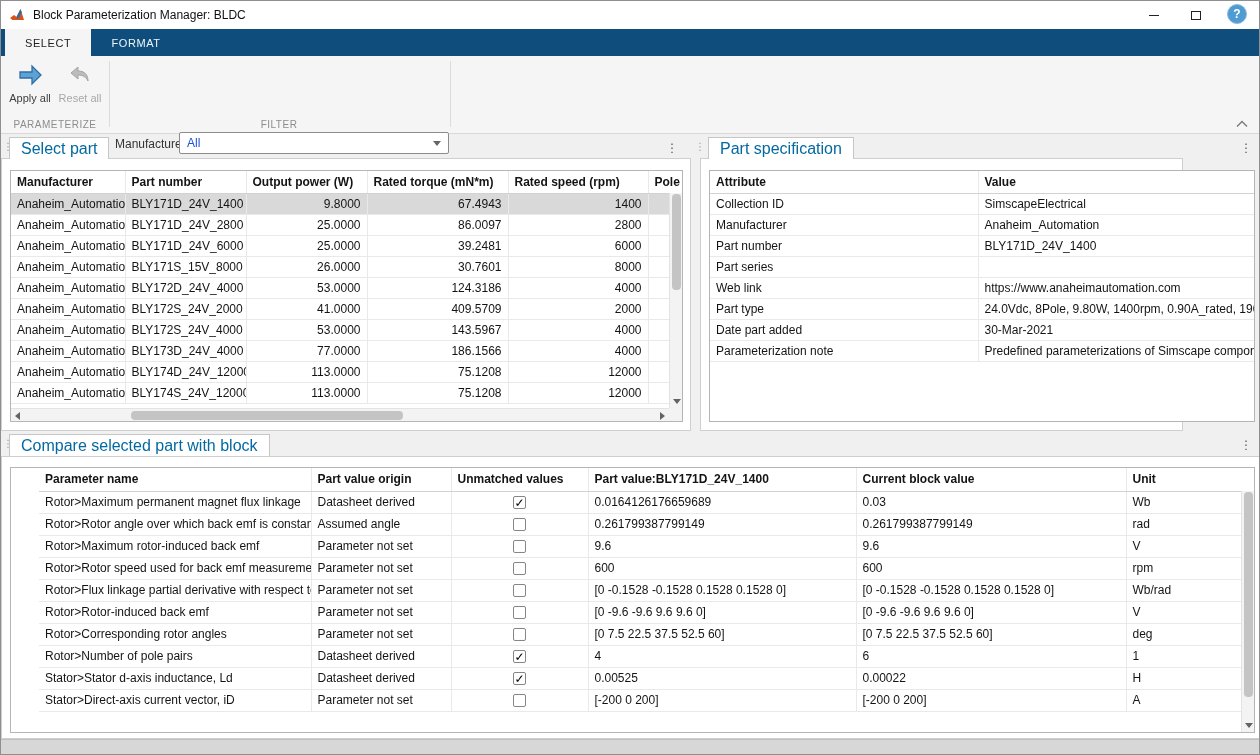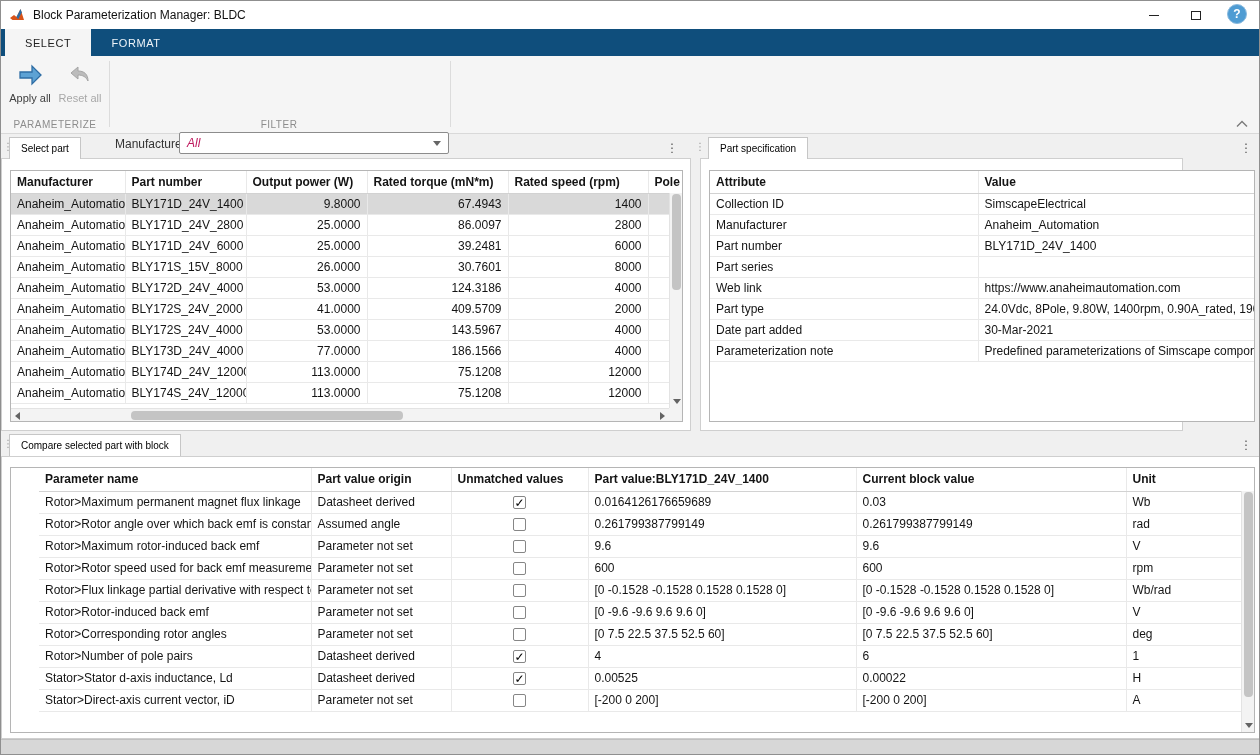--- a/index.html
+++ b/index.html
@@ -27,28 +27,28 @@
   
   .ribbon { position:absolute; left:0; top:55px; width:100%; height:78px; background:#f5f5f5; border-bottom:1px solid #d9d9d9; }
   .rb-btn { position:absolute; top:6px; width:52px; display:flex; flex-direction:column; align-items:center; }
   .rb-btn .ic { width:26px; height:26px; }
   .rb-label { margin-top:4px; font-size:11px; color:#3f3f3f; white-space:nowrap; }
   .rb-btn.disabled .rb-label { color:#a8a8a8;text-align:right; }
   .sec-label { position:absolute; bottom:3px; font-size:10px; color:#8c8c8c; letter-spacing:.5px; text-align:center; }
   .vsep { position:absolute; top:5px; height:66px; width:1px; background:#dcdcdc; }
   .manu-label { position:absolute; left:114px; top:81px; font-size:12px; color:#333; }
   .dropdown { position:absolute; left:178px; top:76px; width:270px; height:22px; background:#fff; border:1px solid #8c8c8c;
-    border-radius:2px; display:flex; align-items:center; padding:0 7px; font-size:12px; color:#be185d;font-style:italic; }
+    border-radius:2px; display:flex; align-items:center; padding:0 7px; font-size:12px; color:#1d4ed8; }
   .dd-chev { margin-left:auto; width:0; height:0; border-left:4px solid transparent; border-right:4px solid transparent; border-top:5px solid #666; }
   .ribbon-collapse { position:absolute; right:10px; bottom:4px; width:14px; height:10px; display:flex; align-items:center; justify-content:center; }
 
   
   .panel-body { position:absolute; background:#fff; border:1px solid #cfcfcf; }
   .panel-tab { position:absolute; height:22px; background:#fff; border:1px solid #c6c6c6; border-bottom:none;
-    display:flex; align-items:center; padding:0 11px; font-size:10px; color:#000000; z-index:3; }
+    display:flex; align-items:center; padding:0 11px; font-size:16px; color:#0369a1; z-index:3; }
   .grip { position:absolute; font-size:10px; color:#9a9a9a; z-index:3; }
   .kebab { position:absolute; font-size:12px; color:#555; z-index:3; width:14px; text-align:center; }
 
   
   .grid-box { position:absolute; background:#fff; border:1px solid #b5b5b5; overflow:hidden; }
   table { border-collapse:collapse; table-layout:fixed; background:#fff; }
   th, td { border-right:1px solid #e9e9e9; border-bottom:1px solid #e9e9e9; padding:0 6px; font-size:12px;
     white-space:nowrap; overflow:hidden; text-align:left; color:#141414; }
   th { font-weight:bold; height:22px; border-bottom:1px solid #d2d2d2; }
   td { height:21px; }

